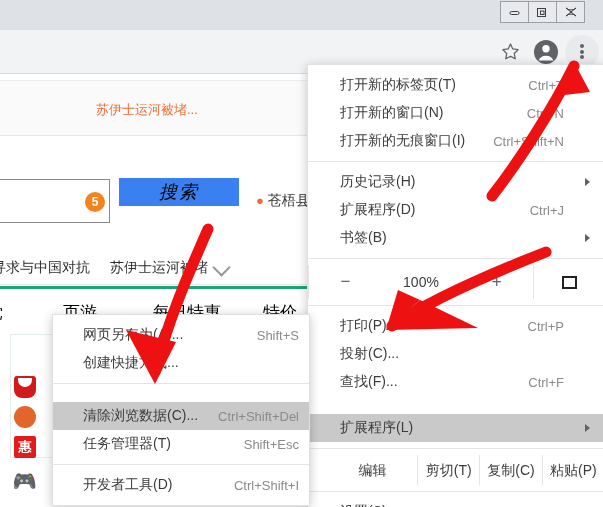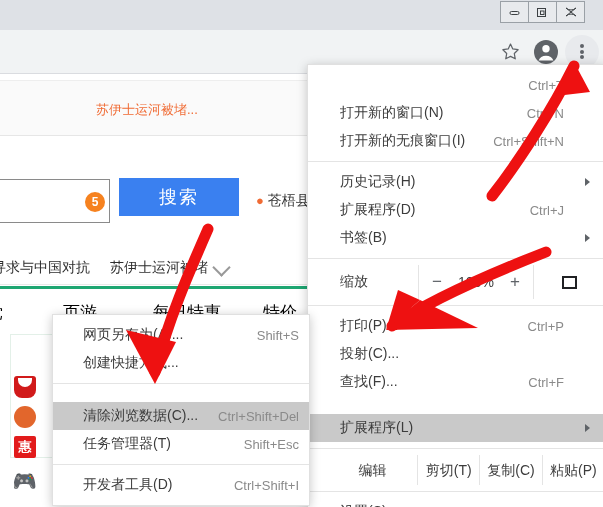--- a/index.html
+++ b/index.html
@@ -58,23 +58,23 @@
   #search-box{
     position:absolute;left:-86px;top:105px;width:196px;height:44px;
     background:#fff;border:1px solid #8a8a8a;box-sizing:border-box;
   }
   #search-badge{
     position:absolute;left:85px;top:118px;width:20px;height:20px;border-radius:50%;
     background:#f6821f;color:#fff;font-size:12px;font-weight:bold;
     display:flex;align-items:center;justify-content:center;
   }
   #search-button{
-    position:absolute;left:119px;top:104px;width:120px;height:38px;
-    background:#3a80f0;color:#ffffff;font-size:18px;
-    display:flex;align-items:center;justify-content:center;letter-spacing:2px;
+    position:absolute;left:119px;top:104px;width:120px;height:28px;
+    background:#3a80f0;color:#000000;font-size:18px;
+    display:flex;align-items:center;justify-content:center;letter-spacing:2px;font-style:italic;
   }
   #side-hot{
     position:absolute;left:256px;top:118px;font-size:14px;color:#333;white-space:nowrap;
   }
   #side-hot .dot-m{color:#f06b34;font-size:13px;margin-right:4px;}
 
   #news-row{
     position:absolute;left:0;top:178px;width:598px;height:32px;
     border-bottom:1px solid #e9e9e9;
   }
@@ -294,20 +294,21 @@
         <div class="dot"></div>
         <div class="dot"></div>
         <div class="dot"></div>
       </div>
     </div>
   </div>
 </div>
 
 <div id="chrome-menu">
     <div class="mi">
+      <span class="label">打开新的标签页(T)</span>
       <span class="accel">Ctrl+T</span>
     </div>
     <div class="mi">
       <span class="label">打开新的窗口(N)</span>
       <span class="accel">Ctrl+N</span>
     </div>
     <div class="mi">
       <span class="label">打开新的无痕窗口(I)</span>
       <span class="accel">Ctrl+Shift+N</span>
     </div>
@@ -319,21 +320,20 @@
     <div class="mi">
       <span class="label">扩展程序(D)</span>
       <span class="accel">Ctrl+J</span>
     </div>
     <div class="mi">
       <span class="label">书签(B)</span>
       <span class="arrow"></span>
     </div>
     <div class="sep"></div>
     <div id="zoom-row">
-      <div class="z-label">缩放</div>
       <div class="z-ctrl">
         <span class="z-minus">−</span>
         <span class="z-val">100%</span>
         <span class="z-plus">+</span>
       </div>
       <div class="z-full">
         <span class="fs-ico">
           <i></i>
           <i></i>
           <i></i>

